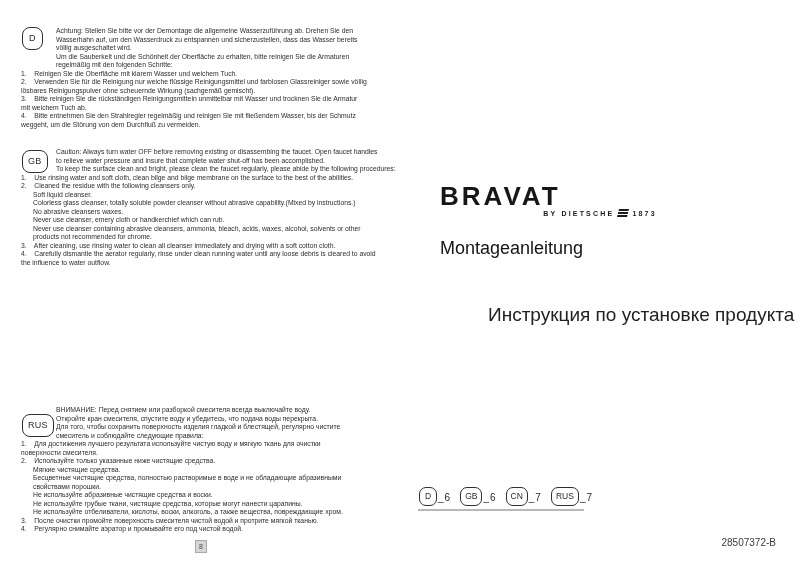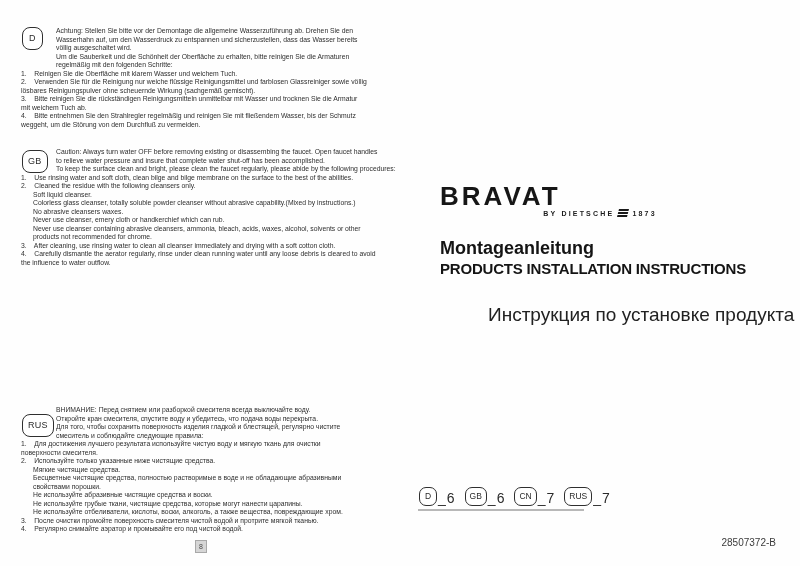--- a/index.html
+++ b/index.html
@@ -52,40 +52,40 @@
     margin-top:1px;
     font-size:7px; font-weight:bold;
     letter-spacing:2.2px; color:#1c1c1c;
     display:flex; align-items:center; justify-content:center; gap:4px;
   }
   .crest {
     display:inline-block; width:10px; height:8px;
     background:linear-gradient(180deg,#1a1a1a 0 2px,#fff 2px 3px,#1a1a1a 3px 5px,#fff 5px 6px,#1a1a1a 6px 8px);
     transform:skewX(-14deg);
   }
-  #title-de { top:238px; font-size:18px; font-weight:bold; color:#141414; }
+  #title-de { top:238px; font-size:18px; font-weight:normal; color:#141414; }
   #title-en { top:260px; font-size:15px; font-weight:bold; letter-spacing:-.2px; color:#141414; }
   #title-ru { top:304px; font-size:19px; color:#222;margin-left:48px; }
 
   
   #refs {
     position:absolute; left:419px; top:487px;
     display:flex; align-items:center; gap:9px;
     white-space:nowrap;
   }
   .ref-item { display:inline-flex; align-items:flex-end; }
   .ref-badge {
     display:inline-block;
     border:1.1px solid #2f2f2f; border-radius:7px;
     background:#fff;
     height:17px; line-height:17px;
     padding:0 4px; min-width:8px; text-align:center;
     font-size:8.5px; color:#2a2a2a;
   }
-  .ref-num { font-size:14px; letter-spacing:1px; color:#2a2a2a; margin-left:1px; line-height:16px; }
+  .ref-num { font-size:10px; letter-spacing:1px; color:#2a2a2a; margin-left:1px; line-height:16px; }
   #refs-underline {
     position:absolute; left:418px; top:509px;
     width:166px; height:2px; background:#b8b8b8;
   }
 
   
   #page-number {
     position:absolute; left:195px; top:540px;
     width:10px; height:11px; line-height:11px;
     background:#d6d6d6; border:1px solid #a8a8a8;
@@ -163,21 +163,20 @@
   <div class="rightcol" style="top:184px">
     <div id="logo-bravat">BRAVAT</div>
     <div id="logo-byline">
       <span>BY DIETSCHE</span>
       <span class="crest"></span>
       <span>1873</span>
     </div>
   </div>
 
   <div class="rightcol" id="title-de">Montageanleitung</div>
-  <div class="rightcol" id="title-en">PRODUCTS INSTALLATION INSTRUCTIONS</div>
   <div class="rightcol" id="title-ru">Инструкция по установке продукта</div>
 
   <div id="refs">
       <span class="ref-item">
       <span class="ref-badge">D</span>
       <span class="ref-num">_6</span>
     </span>
       <span class="ref-item">
       <span class="ref-badge">GB</span>
       <span class="ref-num">_6</span>

